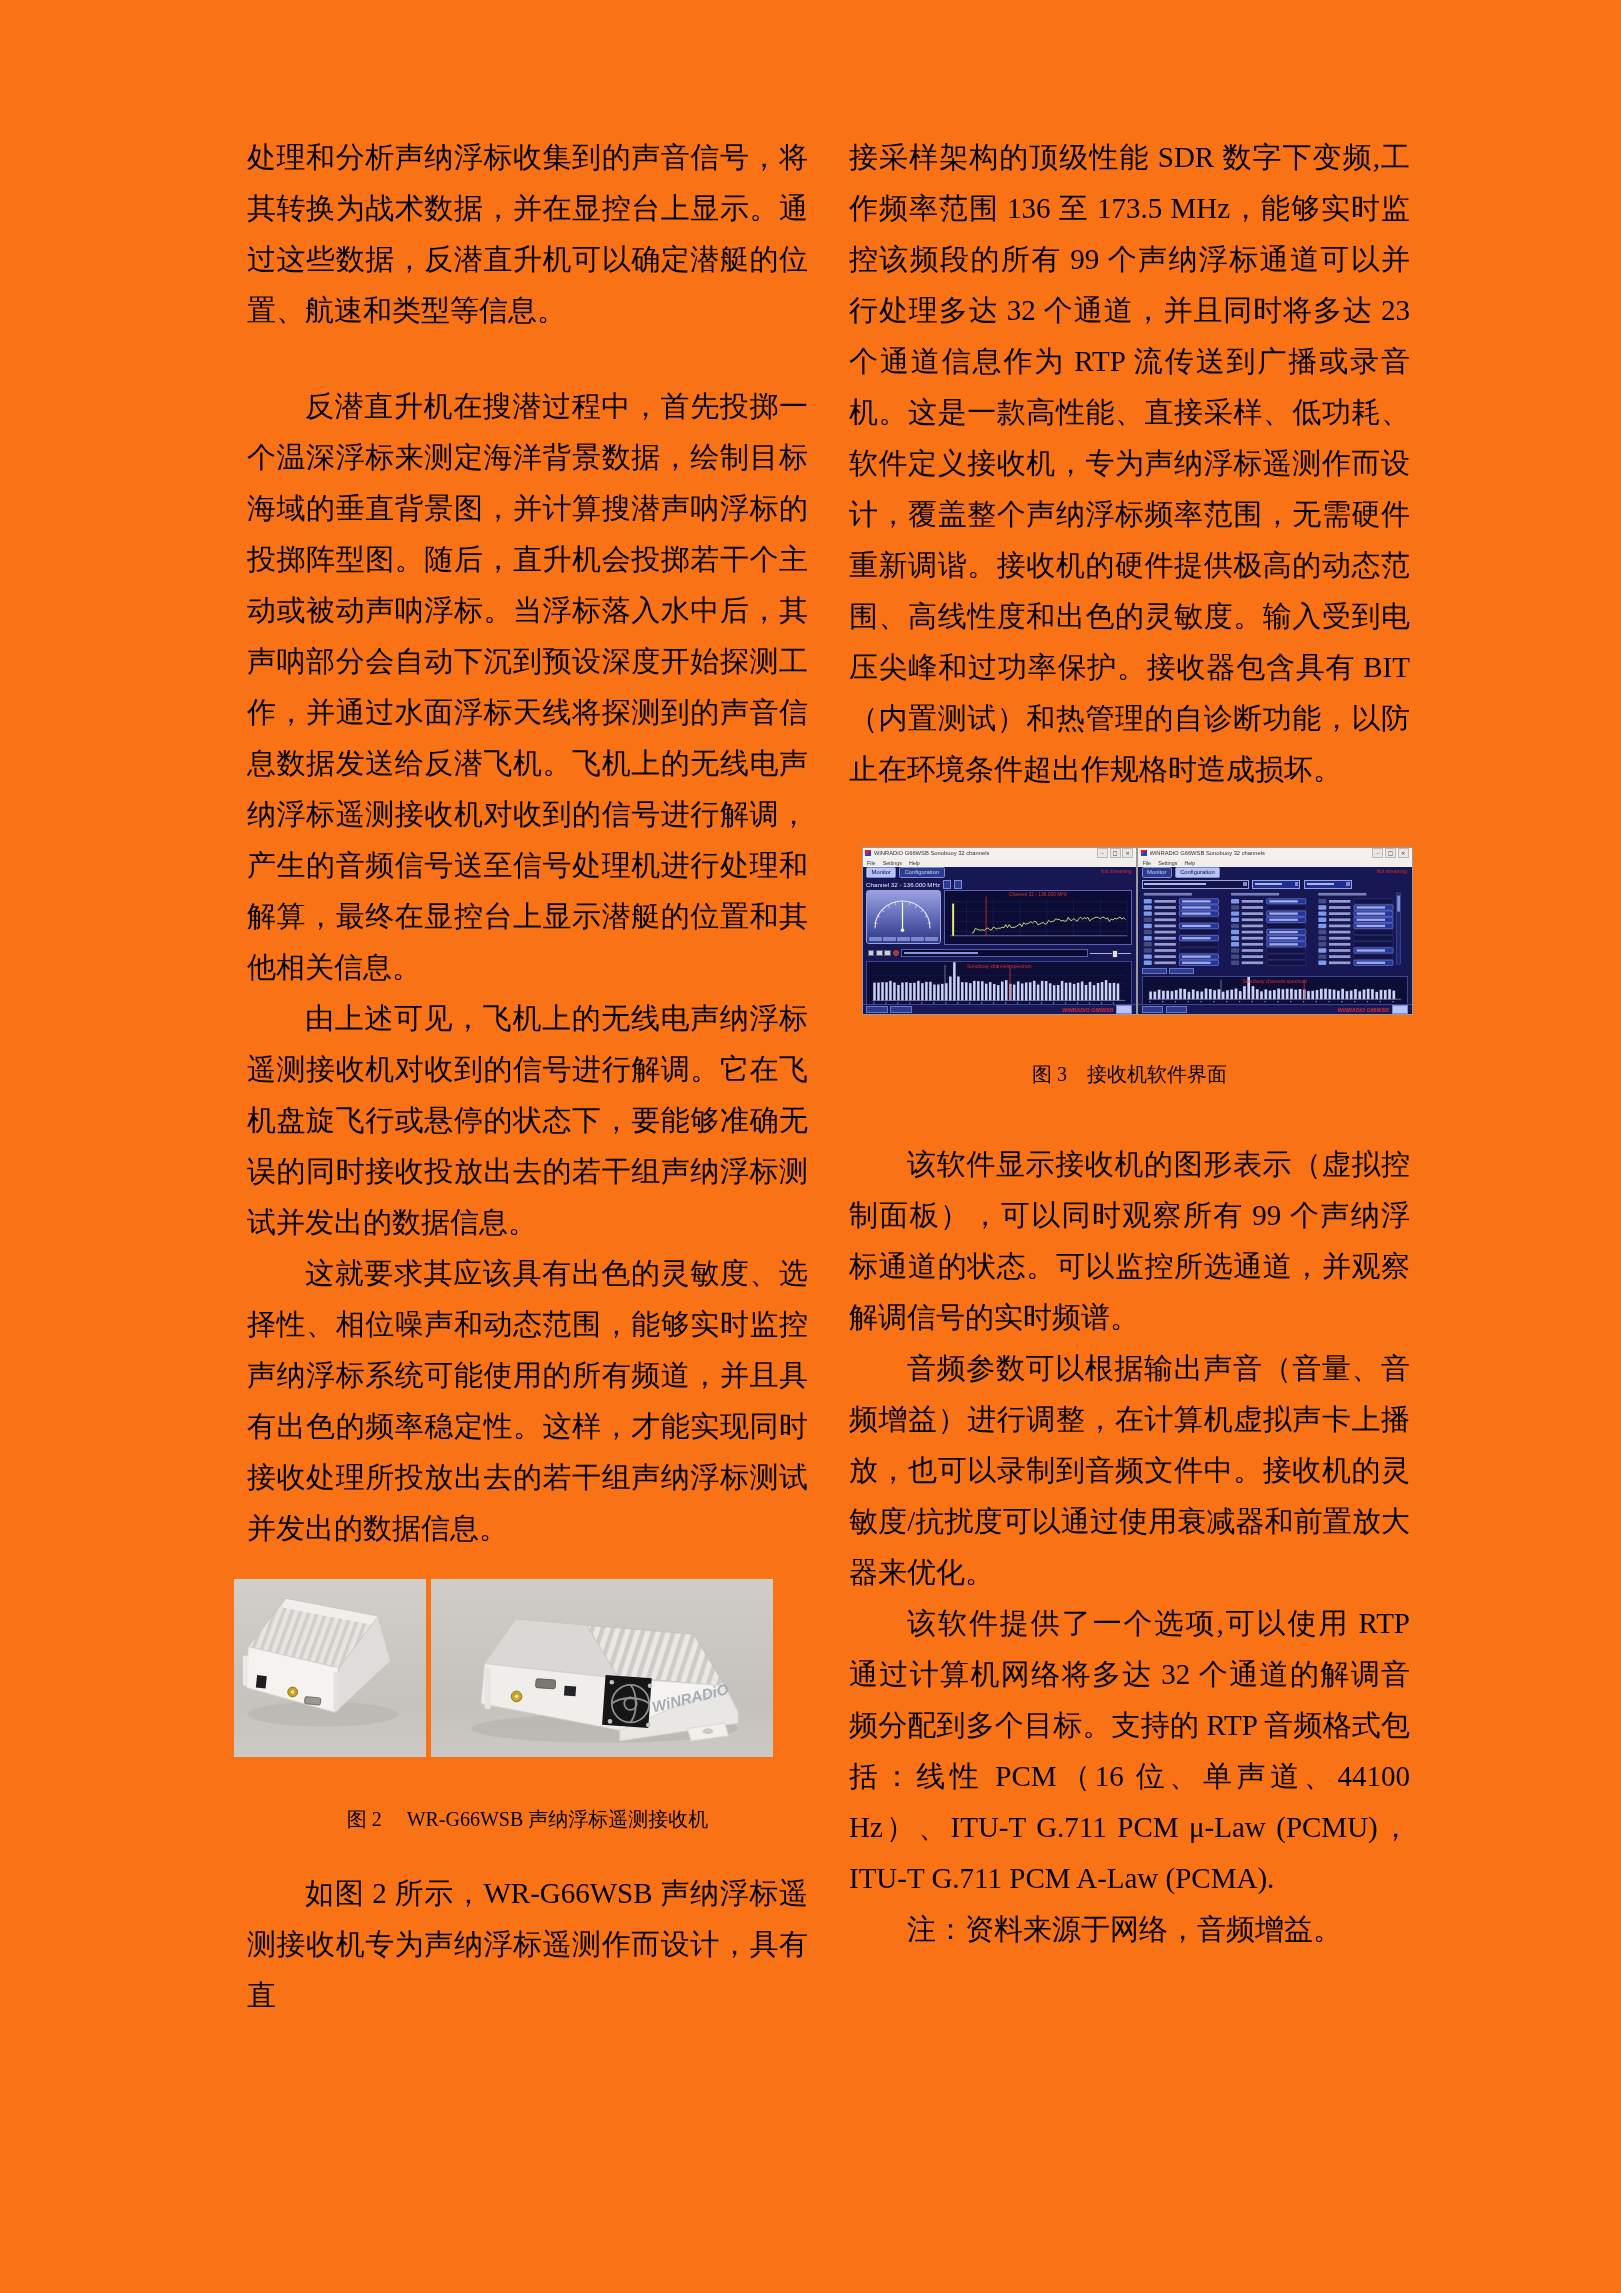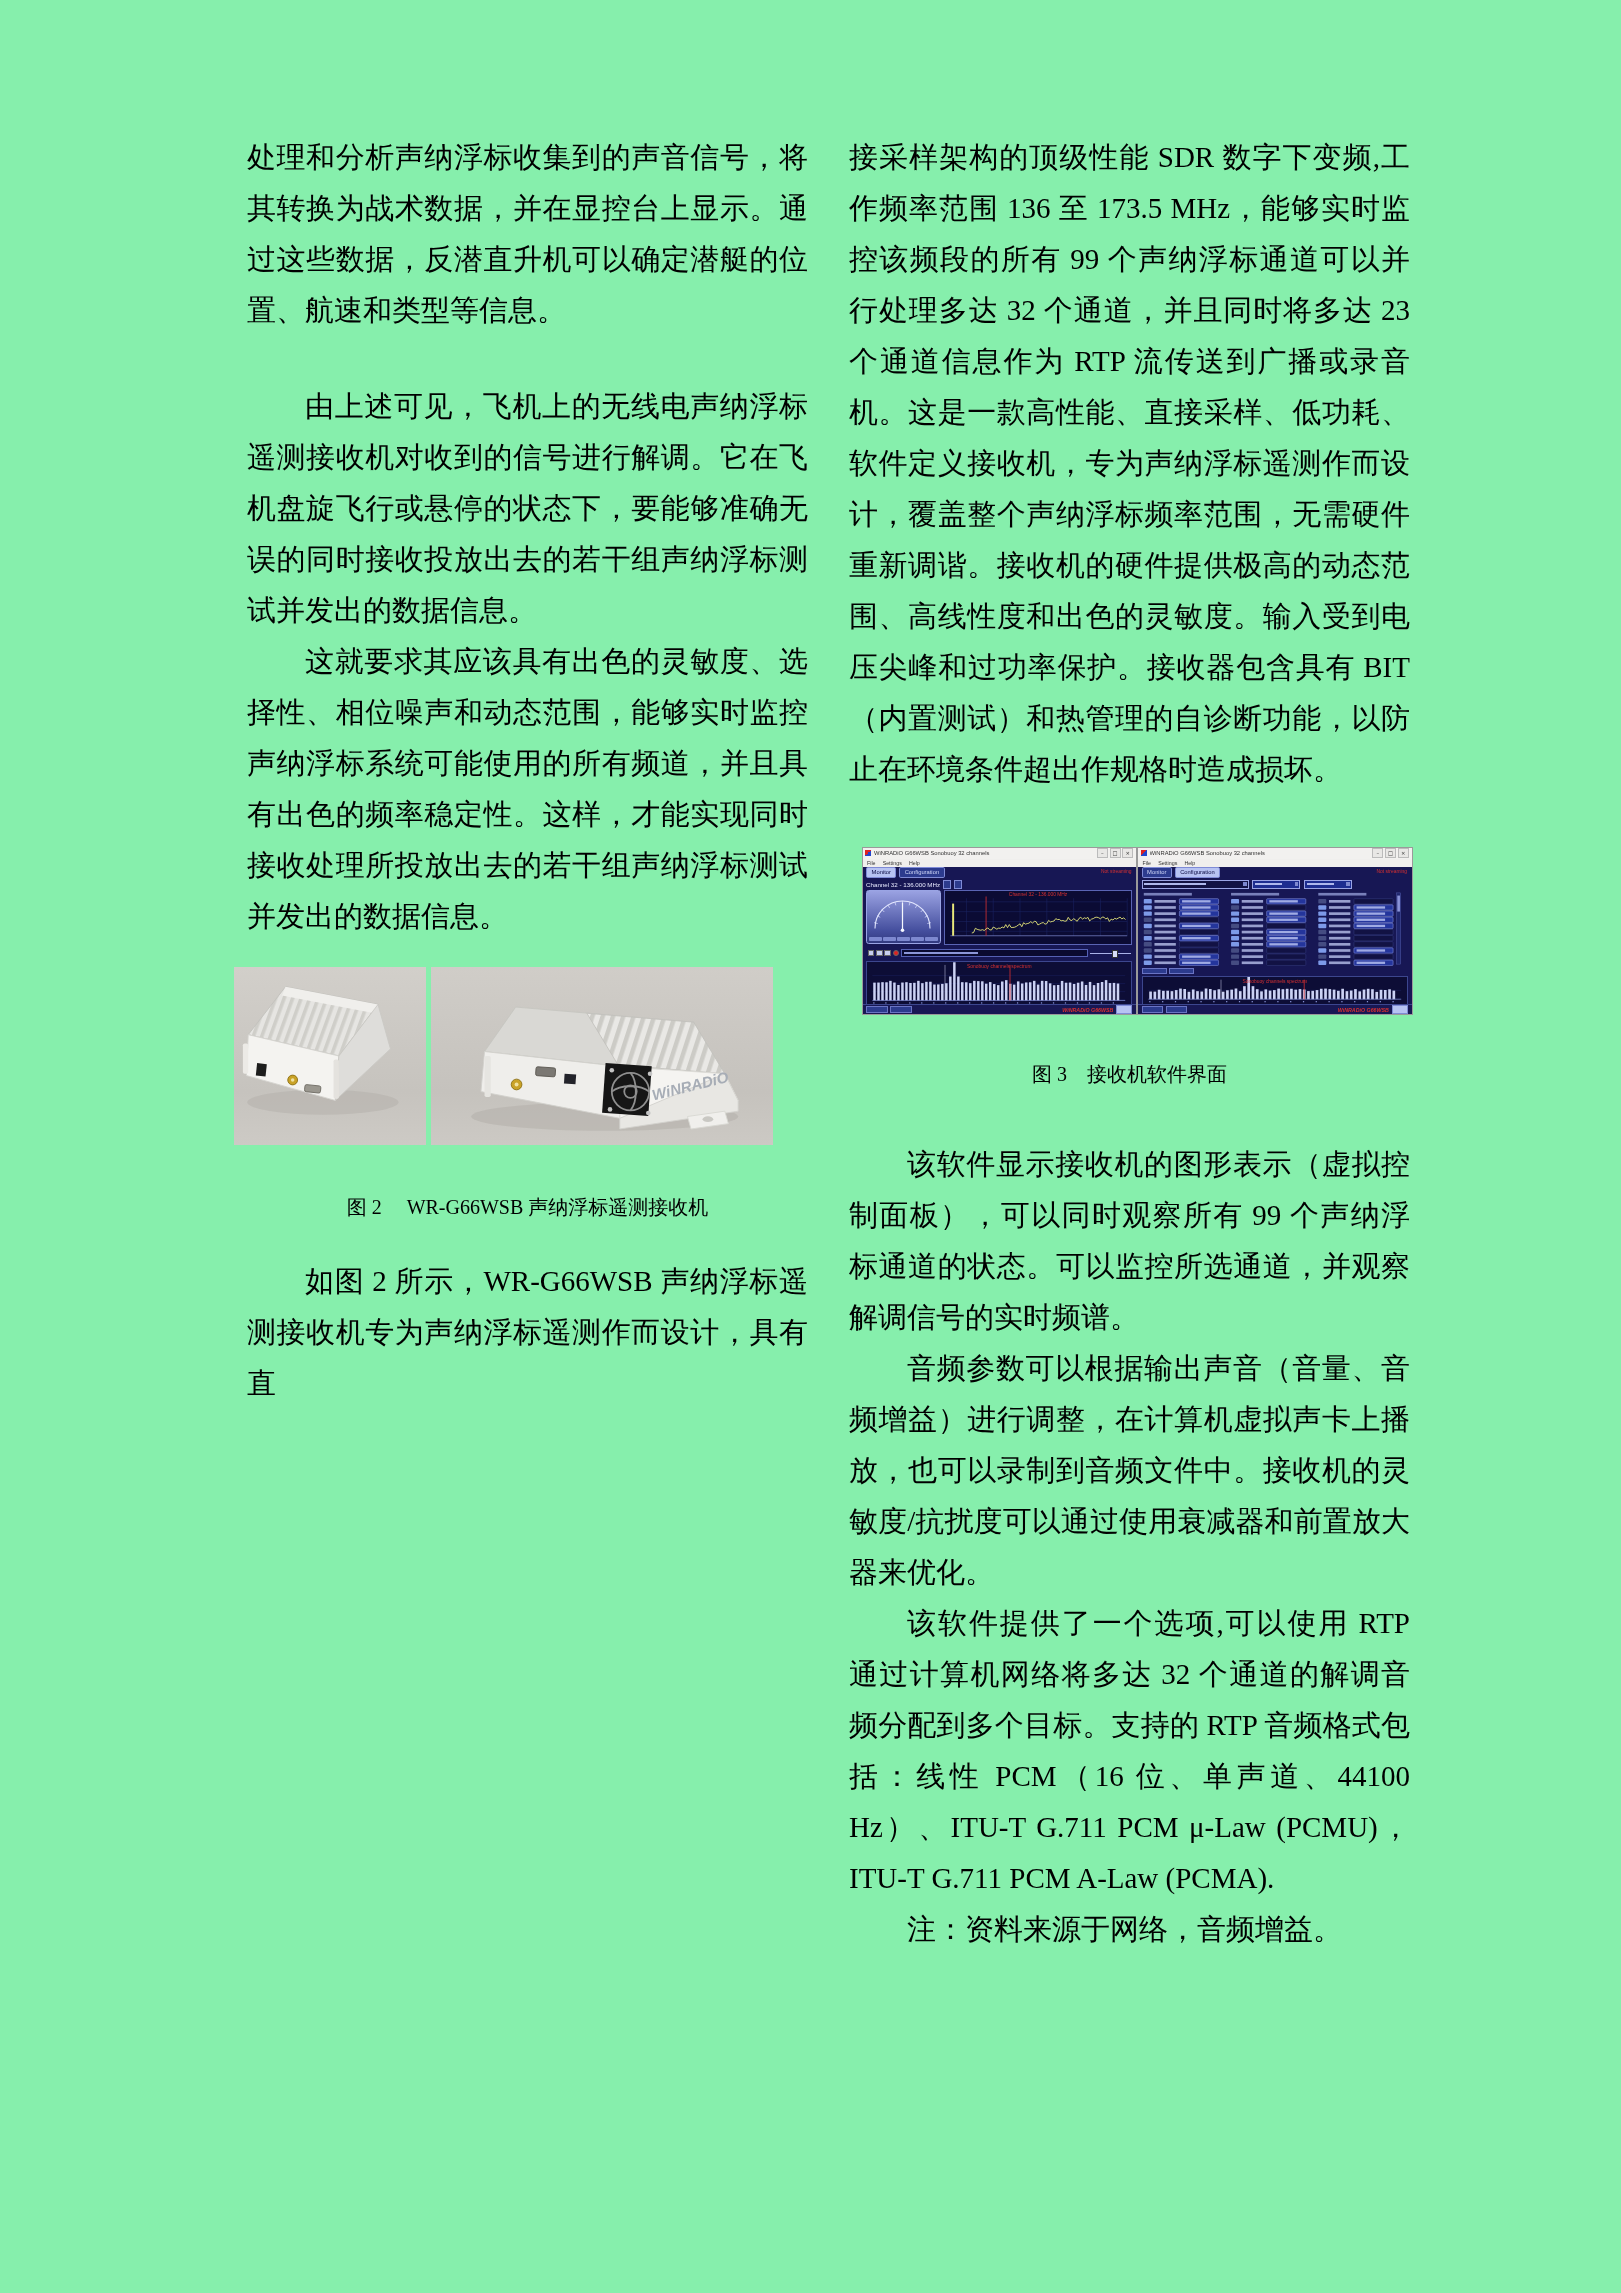--- a/index.html
+++ b/index.html
@@ -1,16 +1,16 @@
 <!DOCTYPE html>
 <html style="font-size:14.3px"><head>
 <meta charset="utf-8">
 <style>
   html,body{margin:0;padding:0;background:#888;}
-  .page{position:relative;width:1622px;height:2294px;background:#86efac;margin:0 auto;overflow:hidden;
+  .page{position:relative;width:1622px;height:2294px;background:#f97316;margin:0 auto;overflow:hidden;
         font-family:"Liberation Serif","DejaVu Serif",serif;color:#000;}
   .col{position:absolute;top:132px;width:561px;}
   .col-left{left:247px;}
   .col-right{left:849px;}
   p.body{margin:0;font-size:29px;line-height:51px;text-align:justify;text-indent:2em;letter-spacing:0;}
   p.body.cont{text-indent:0;}
   p.gap-b{margin-bottom:45px;}
   h3.heading{margin:36px 0 36px 0;font-size:29px;line-height:51px;font-weight:normal;}
   .caption{margin:0;font-size:20px;line-height:51px;text-align:center;text-indent:0;}
   
@@ -77,20 +77,21 @@
   .cap3{margin-top:34px;margin-bottom:39px;}
   svg{display:block;}
 </style>
 </head>
 <body>
 
 <div class="page">
 
   <div class="col col-left">
     <p class="body cont gap-b">处理和分析声纳浮标收集到的声音信号，将其转换为战术数据，并在显控台上显示。通过这些数据，反潜直升机可以确定潜艇的位置、航速和类型等信息。</p>
+    <p class="body">反潜直升机在搜潜过程中，首先投掷一个温深浮标来测定海洋背景数据，绘制目标海域的垂直背景图，并计算搜潜声呐浮标的投掷阵型图。随后，直升机会投掷若干个主动或被动声呐浮标。当浮标落入水中后，其声呐部分会自动下沉到预设深度开始探测工作，并通过水面浮标天线将探测到的声音信息数据发送给反潜飞机。飞机上的无线电声纳浮标遥测接收机对收到的信号进行解调，产生的音频信号送至信号处理机进行处理和解算，最终在显控台上显示潜艇的位置和其他相关信息。</p>
     <p class="body">由上述可见，飞机上的无线电声纳浮标遥测接收机对收到的信号进行解调。它在飞机盘旋飞行或悬停的状态下，要能够准确无误的同时接收投放出去的若干组声纳浮标测试并发出的数据信息。</p>
     <p class="body">这就要求其应该具有出色的灵敏度、选择性、相位噪声和动态范围，能够实时监控声纳浮标系统可能使用的所有频道，并且具有出色的频率稳定性。这样，才能实现同时接收处理所投放出去的若干组声纳浮标测试并发出的数据信息。</p>
 
     <div class="fig2">
       <div class="photo photo-l">
         <svg width="192" height="178" viewBox="0 0 216 200">
           <defs>
             <pattern id="fins1" width="9" height="9" patternUnits="userSpaceOnUse" patternTransform="rotate(20)">
               <rect width="9" height="9" fill="#e6e5e2"></rect>
                 <rect x="0" width="4" height="9" fill="#cfcec9"></rect>

